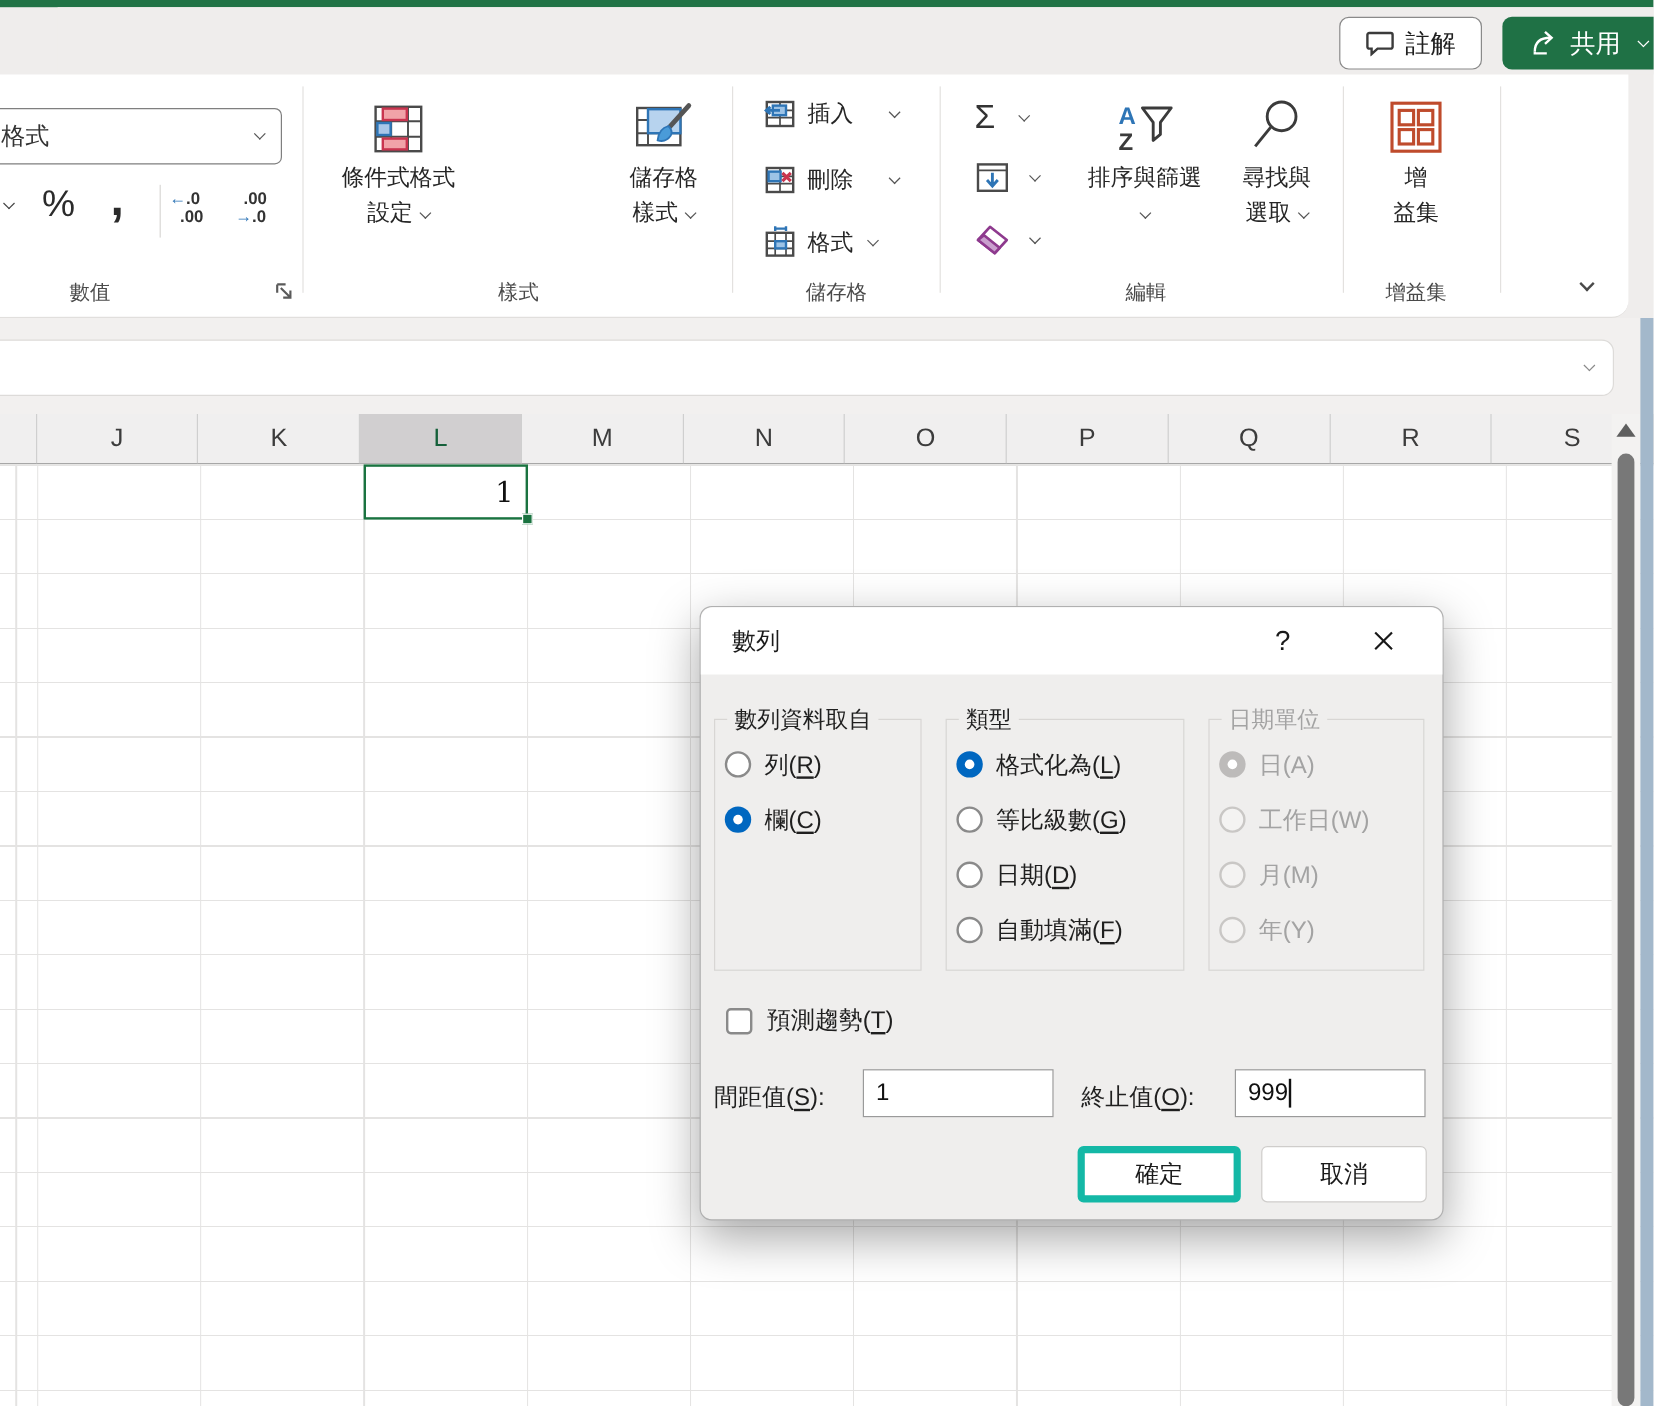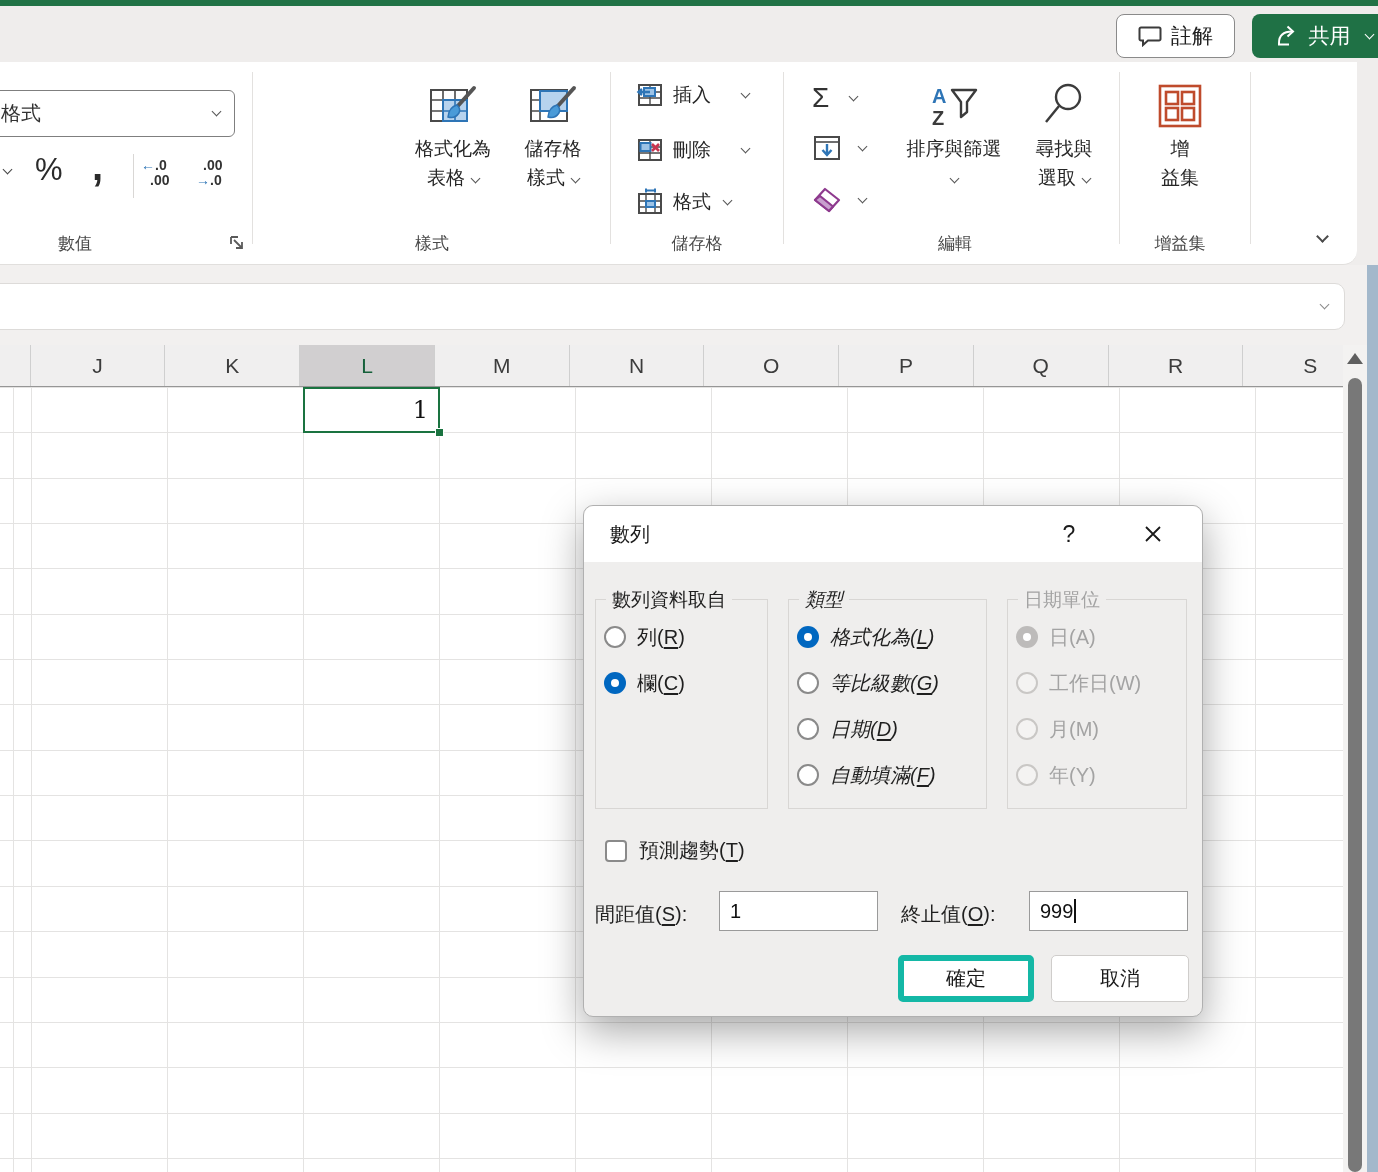--- a/index.html
+++ b/index.html
@@ -162,33 +162,32 @@
     <div><span class="blue">→</span><span>.0</span></div>
   </div>
   <div class="grp-label" style="left:20px; width:110px;">數值</div>
   <svg class="launcher" viewBox="0 0 18 18">
     <path d="M3 3 h7 M3 3 v7" stroke="#5a5a5a" stroke-width="1.8" fill="none"></path>
     <path d="M6 6 L14 14 M14 8 v6 h-6" stroke="#5a5a5a" stroke-width="1.8" fill="none"></path>
   </svg>
 
   <div class="rsep" style="left:252px;"></div>
 
-  <div class="bigbtn" style="left:394px;">
+  <div class="bigbtn" style="left:273px;">
     <div class="ic">
-        <svg width="50" height="46" viewBox="0 0 50 46">
-      <rect x="3" y="6" width="36" height="31" fill="none" stroke="#4a4a4a" stroke-width="2"></rect>
-      <path d="M15 6 v31 M27 6 v31 M3 16 h36 M3 27 h36" stroke="#4a4a4a" stroke-width="1.6"></path>
-      <rect x="15" y="16" width="24" height="21" fill="#b7d3ee" stroke="#2e75b6" stroke-width="2"></rect>
-      <path d="M27 16 v21 M15 27 h24" stroke="#2e75b6" stroke-width="1.6"></path>
-      <path d="M46 4 L28 24" stroke="#555" stroke-width="4" stroke-linecap="round"></path>
-      <path d="M29 21 q-8 2 -9 12 q7 2 11 -4 q2 -4 -2 -8 z" fill="#4a9bd8" stroke="#2e75b6" stroke-width="1.5"></path>
+        <svg width="46" height="46" viewBox="0 0 46 46">
+      <rect x="4" y="5" width="38" height="37" fill="none" stroke="#4a4a4a" stroke-width="2"></rect>
+      <path d="M17 5 v37 M31 5 v37 M4 17 h38 M4 30 h38" stroke="#4a4a4a" stroke-width="1.6"></path>
+      <rect x="10" y="6.5" width="20" height="9.5" fill="#f1a3a8" stroke="#c9354f" stroke-width="2"></rect>
+      <rect x="5.5" y="18.5" width="11" height="10" fill="#a9c7e9" stroke="#2e75b6" stroke-width="2"></rect>
+      <rect x="10" y="31.5" width="20" height="9" fill="#f1a3a8" stroke="#c9354f" stroke-width="2"></rect>
     </svg>
       </div>
-    <div class="l1">格式化為</div>
-    <div class="l2"><span>表格</span><span class="chev sm" style="margin-left:7px; margin-bottom:2px;"></span></div>
+    <div class="l1">條件式格式</div>
+    <div class="l2"><span>設定</span><span class="chev sm" style="margin-left:7px; margin-bottom:2px;"></span></div>
   </div>
   <div class="bigbtn" style="left:497px; width:112px;">
     <div class="ic">
         <svg width="50" height="46" viewBox="0 0 50 46">
       <rect x="3" y="6" width="36" height="31" fill="none" stroke="#4a4a4a" stroke-width="2"></rect>
       <path d="M12 6 v31 M3 16 h36 M3 27 h36" stroke="#4a4a4a" stroke-width="1.6"></path>
       <rect x="12" y="7" width="27" height="20" fill="#b7d3ee" stroke="#2e75b6" stroke-width="2"></rect>
       <path d="M46 4 L28 24" stroke="#555" stroke-width="4" stroke-linecap="round"></path>
       <path d="M29 21 q-8 2 -9 12 q7 2 11 -4 q2 -4 -2 -8 z" fill="#4a9bd8" stroke="#2e75b6" stroke-width="1.5"></path>
     </svg>
@@ -347,21 +346,21 @@
     <div class="opt" style="top:24px;">
       <span class="rb"></span>
       <span><span>列(</span><u>R</u><span>)</span></span>
     </div>
     <div class="opt" style="top:70px;">
       <span class="rb checked"></span>
       <span><span>欄(</span><u>C</u><span>)</span></span>
     </div>
   </div>
 
-  <div class="gbox" style="left:204px; width:199px;font-style:italic;">
+  <div class="gbox" style="left:204px; width:199px;">
     <div class="legend">類型</div>
     <div class="opt" style="top:24px;">
       <span class="rb checked"></span>
       <span><span>格式化為(</span><u>L</u><span>)</span></span>
     </div>
     <div class="opt" style="top:70px;">
       <span class="rb"></span>
       <span><span>等比級數(</span><u>G</u><span>)</span></span>
     </div>
     <div class="opt" style="top:116px;">

